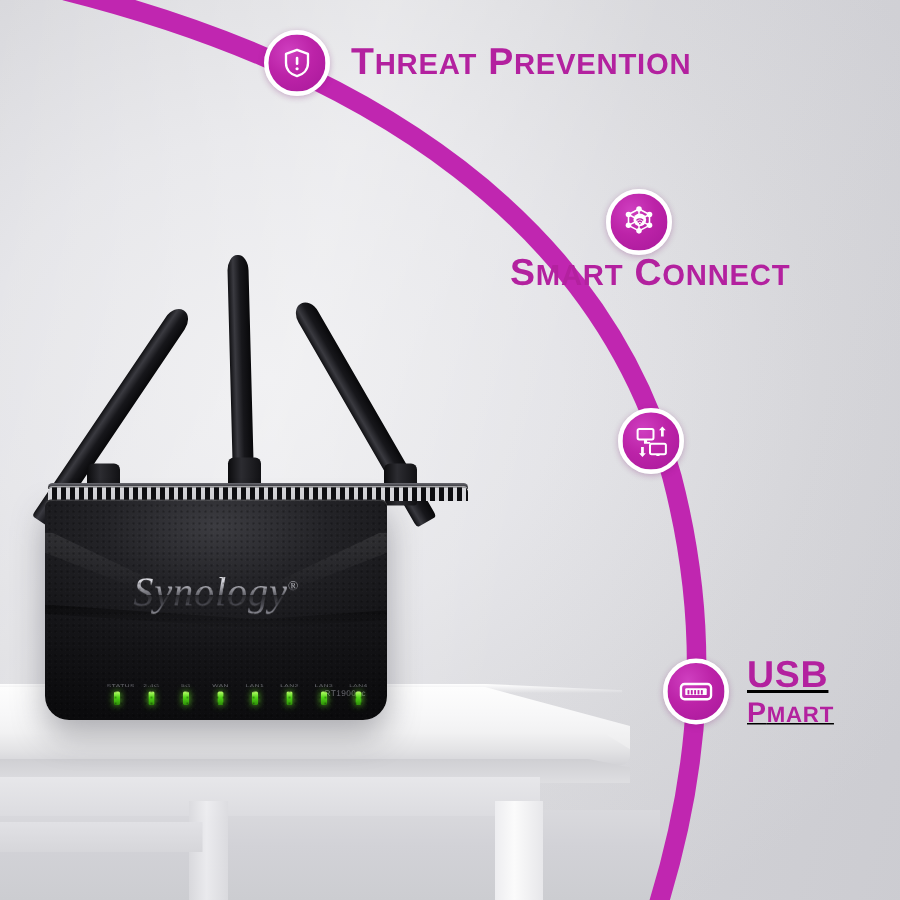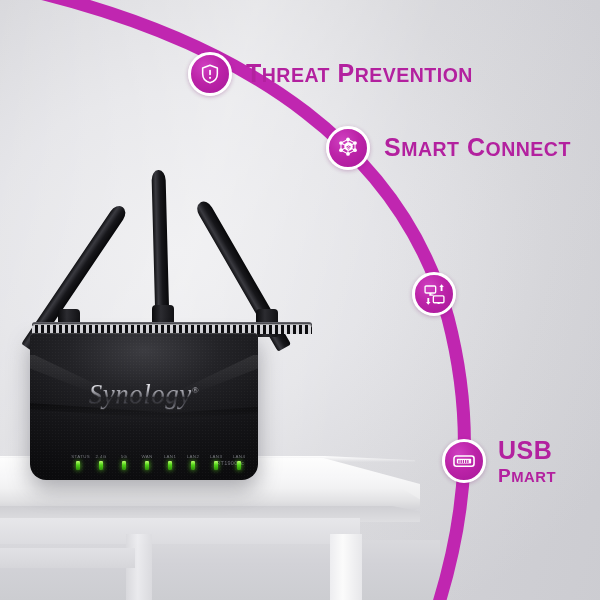--- a/index.html
+++ b/index.html
@@ -185,24 +185,24 @@
     margin-left: 14px;
     color: #b3219f;
     font-family: "Liberation Sans", sans-serif;
     font-weight: bold;
     line-height: 1.02;
   }
   .flabel .l1 { font-size: 25px; letter-spacing: .5px; display: block; }
   .flabel .l2 { font-size: 19px; letter-spacing: .5px; display: block; margin-top: 2px; }
   .sc { font-size: 0.78em; }            
 
-  #f-threat   { left: 188px; top: 20px; margin-top: 32px; }
-  #f-smart    { left: 326px; top: 126px; }
+  #f-threat   { left: 176px; top: 20px; }
+  #f-smart    { left: 326px; top: 126px; flex-direction: column; }
   #f-wan      { left: 412px; top: 272px; }
-  #f-usb      { left: 442px; top: 438px; }
+  #f-usb      { left: 442px; top: 438px; text-decoration: underline; }
 
   #f-wan .flabel, #f-usb .flabel { margin-left: 12px; }
 </style>
 </head>
 <body>
 
 <div id="scene">
 
   <div class="wall-shade"></div>
   <div class="floor-line"></div>

